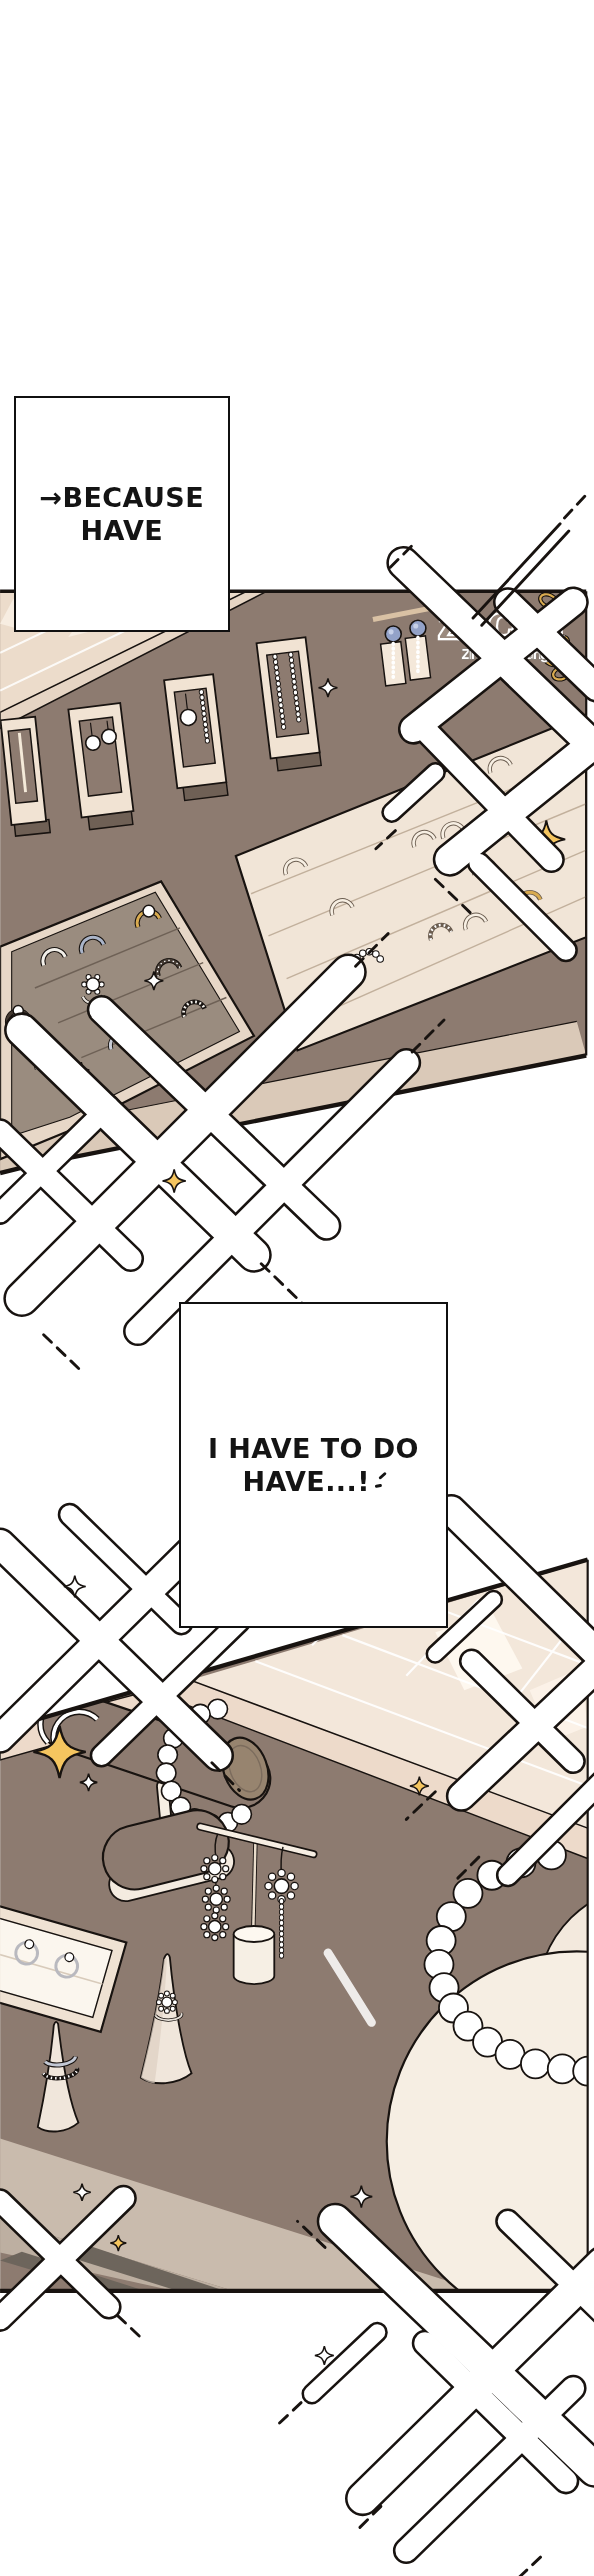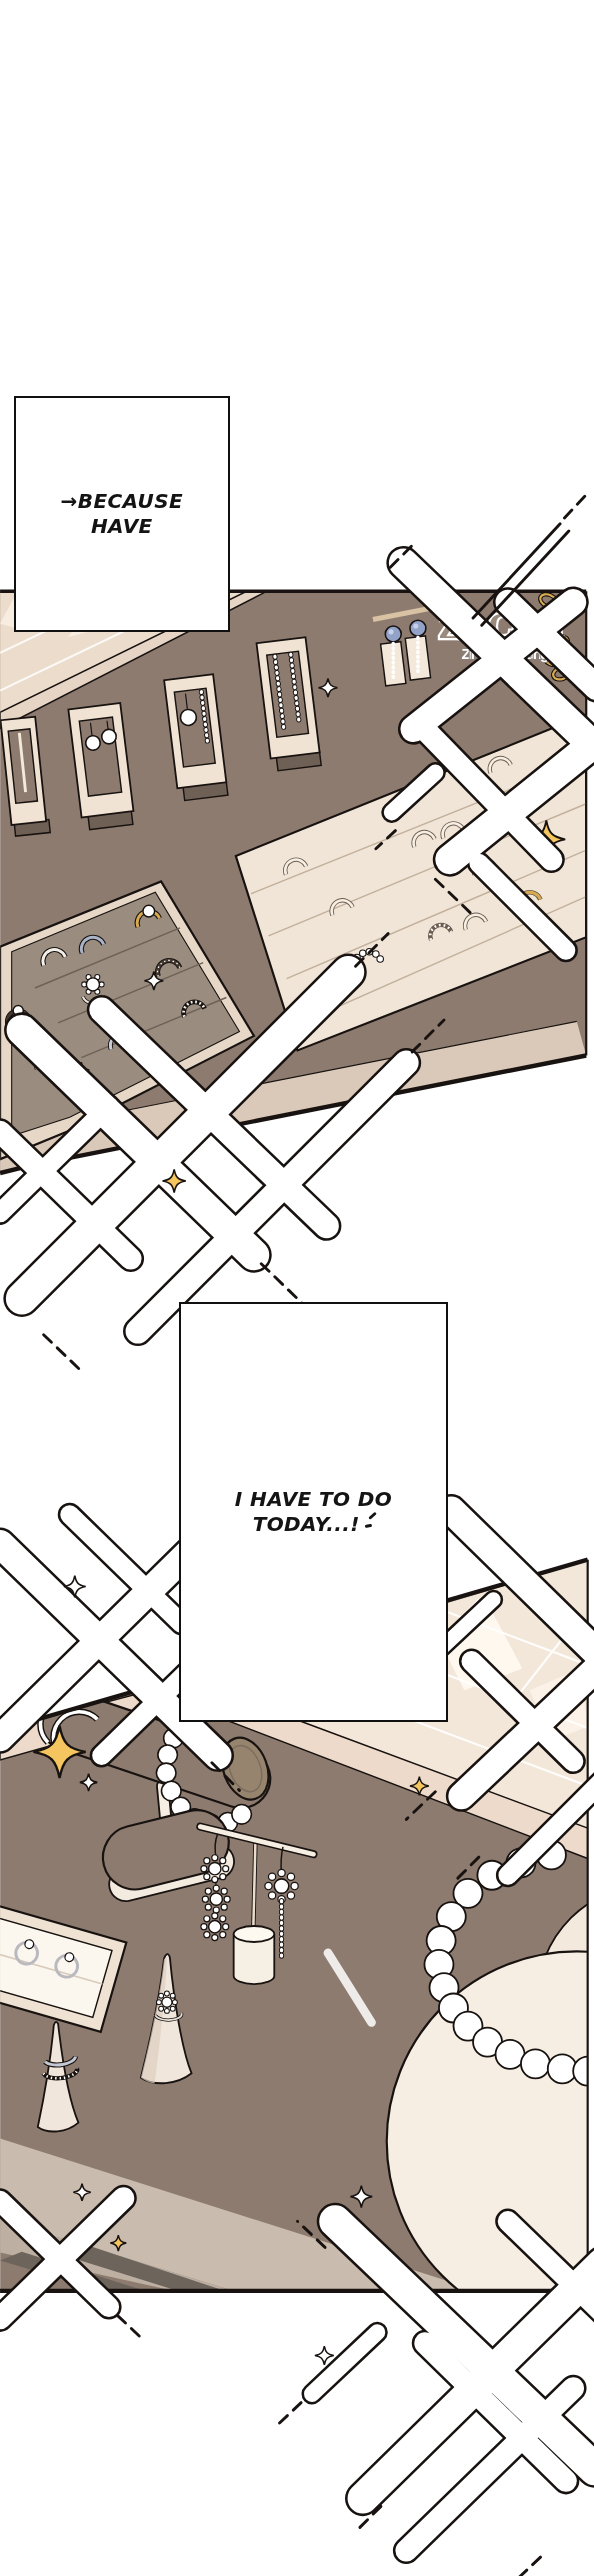--- a/index.html
+++ b/index.html
@@ -2,23 +2,23 @@
 <html style="font-size:11.6px"><head>
 <meta charset="utf-8">
 <style>
   html,body{margin:0;padding:0;background:#ffffff;}
   .page{position:relative;width:595px;height:2576px;background:#ffffff;overflow:hidden;
         font-family:"DejaVu Sans",sans-serif;}
   .art{position:absolute;left:0;top:0;width:595px;height:2576px;}
   .bubble{position:absolute;background:#ffffff;border:2.9px solid #101010;box-sizing:border-box;
           display:flex;align-items:center;justify-content:center;text-align:center;
           color:#141414;font-weight:bold;z-index:5;}
-  .bubble .txt{font-size:20px;line-height:1.24;letter-spacing:0.4px;font-style:italic;}
+  .bubble .txt{font-size:27px;line-height:1.24;letter-spacing:0.4px;}
   #bubble-1{left:13.8px;top:396px;width:216px;height:236px;}
-  #bubble-2{left:179px;top:1302px;width:269px;height:420px;}
+  #bubble-2{left:179px;top:1302px;width:269px;height:326px;}
   .ticks{position:relative;display:inline-block;width:13px;height:19px;margin-left:1.5px;vertical-align:-1.5px;}
   .ticks i{position:absolute;display:block;background:#141414;border-radius:1.5px;width:2.5px;height:9.4px;}
   .ticks i.t1{transform:rotate(48deg);right:0.7px;top:-2.2px;}
   .ticks i.t2{transform:rotate(80deg);right:5.1px;top:8px;height:7.3px;}
 </style>
 </head>
 <body>
 
 <div class="page">
 
@@ -583,19 +583,19 @@
   <div class="txt">
     <div>→BECAUSE</div>
     <div>HAVE</div>
   </div>
 </div>
 
 <div class="bubble" id="bubble-2">
   <div class="txt">
     <div>I HAVE TO DO</div>
     <div>
-      <span>TODAY...!</span><span class="ticks"><i class="t1"></i><i class="t2"></i></span>
+      <span>HAVE...!</span><span class="ticks"><i class="t1"></i><i class="t2"></i></span>
     </div>
   </div>
 </div>
 
 </div>
 
 
 </body></html>

